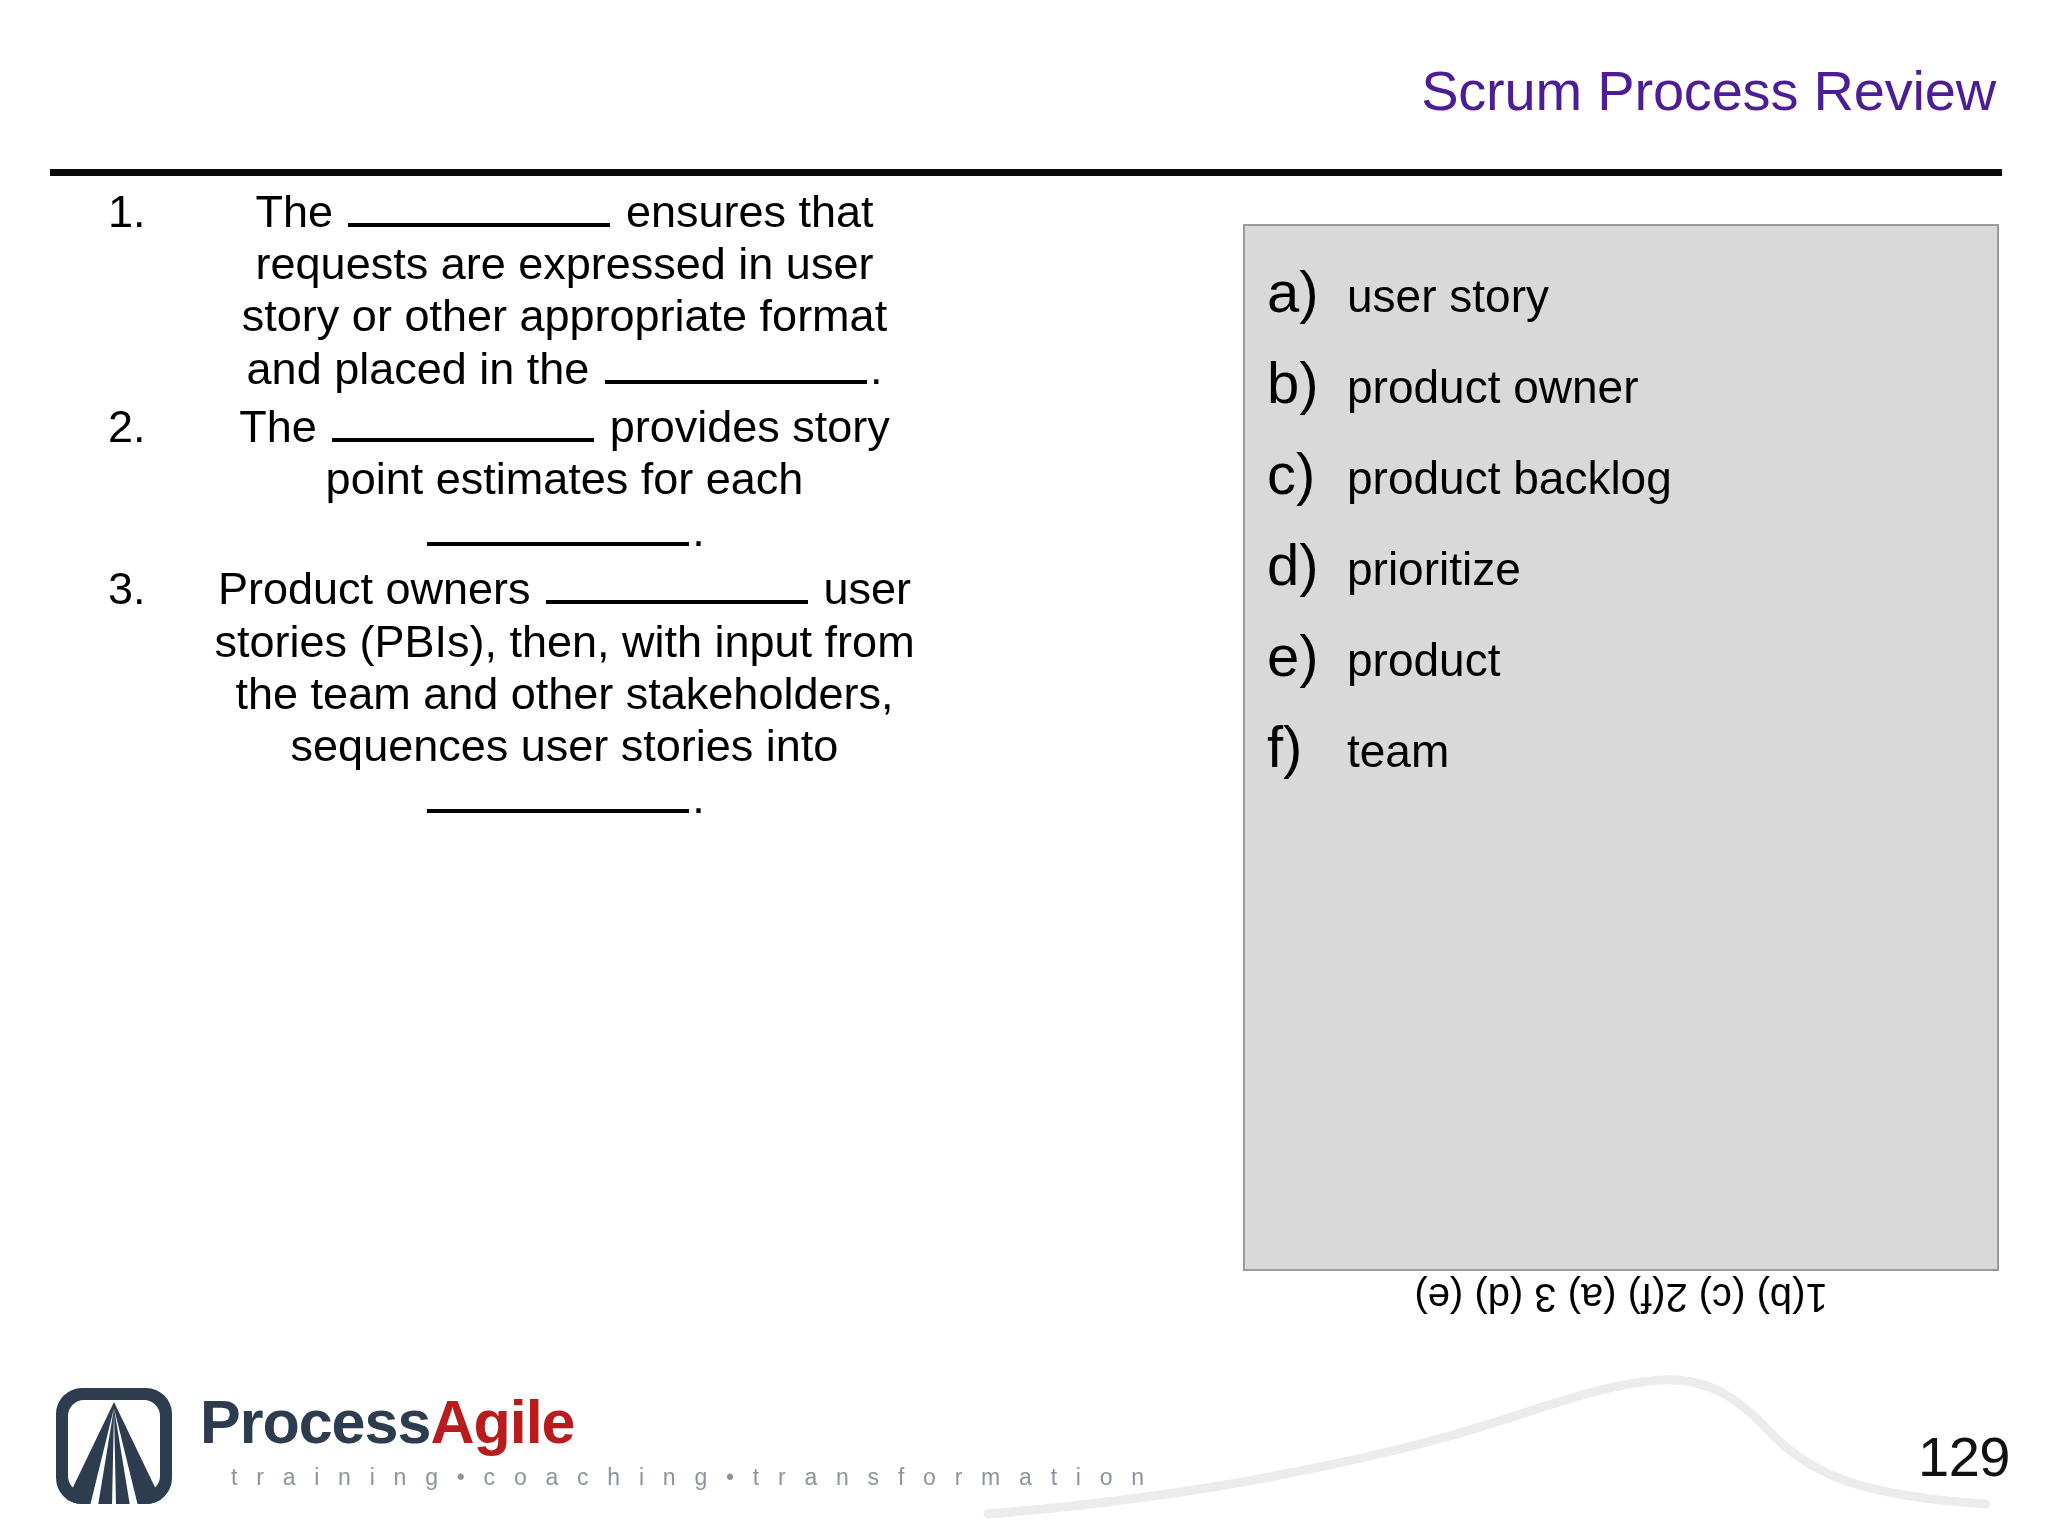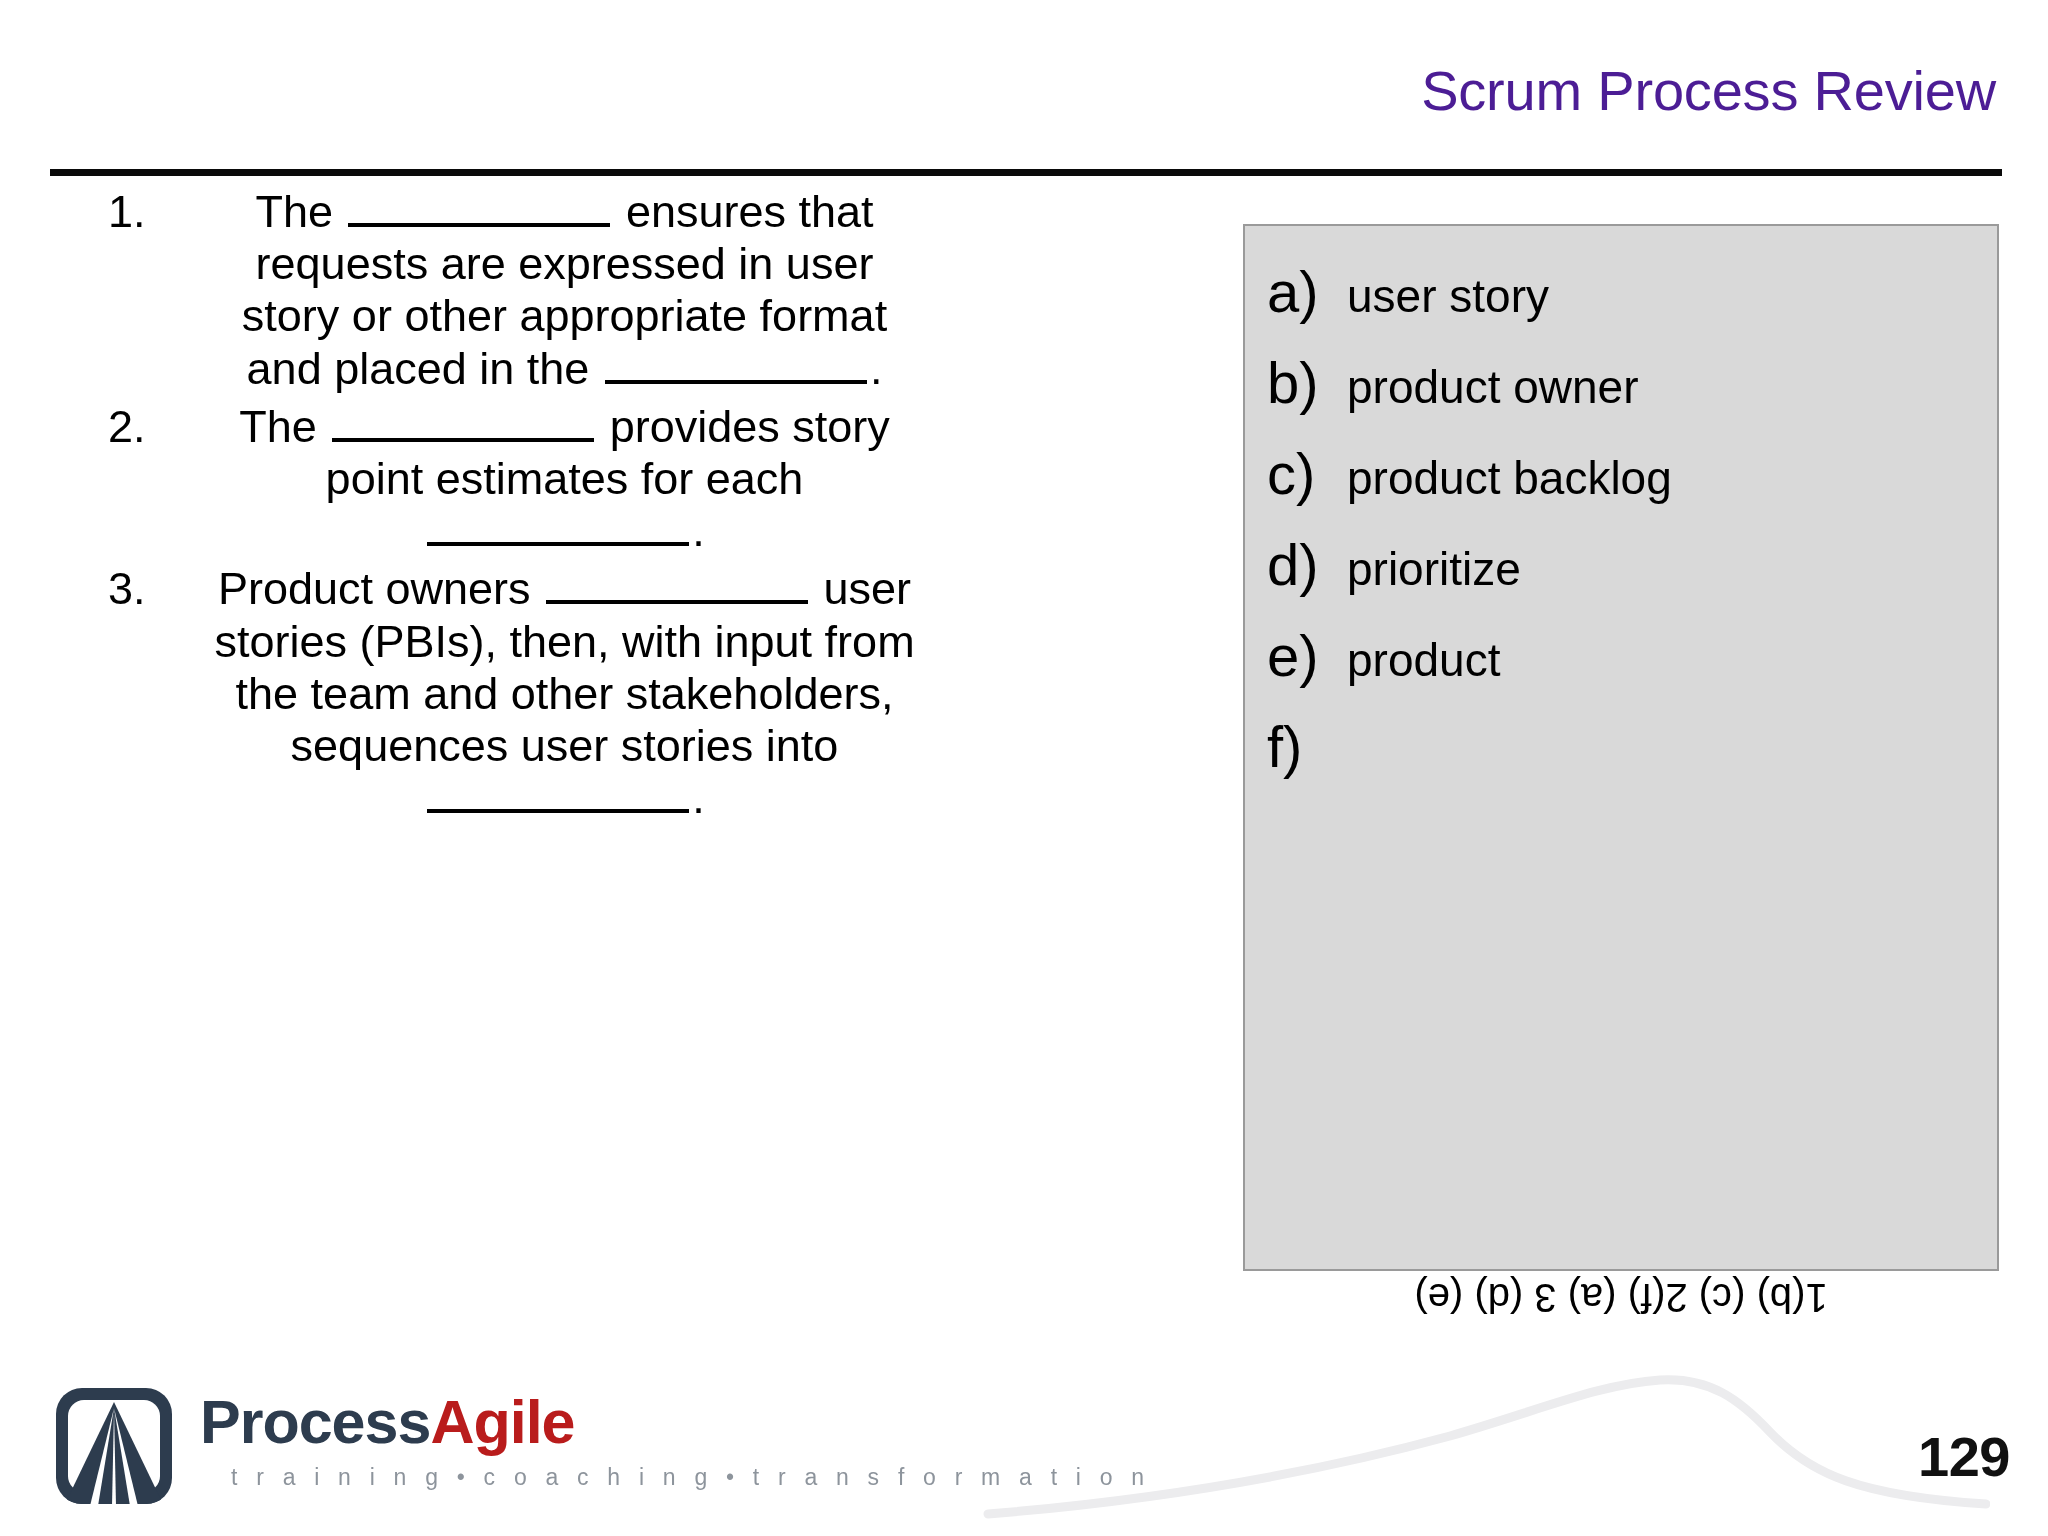--- a/index.html
+++ b/index.html
@@ -160,21 +160,21 @@
     white-space: nowrap;
     margin-left: 31px;
   }
 
   
   #page-number {
     position: absolute;
     right: 38px;
     top: 1424px;
     font-size: 56px;
-    font-weight: bold;
+    font-weight: normal;
     color: #111;
     letter-spacing: -0.5px;
   }
 </style>
 </head>
 <body>
 
 <div id="slide-title">Scrum Process Review</div>
 <div id="title-rule"></div>
 
@@ -209,20 +209,21 @@
     <div class="opt-row">
       <div class="opt-key">d)</div>
       <div class="opt-label">prioritize</div>
     </div>
     <div class="opt-row">
       <div class="opt-key">e)</div>
       <div class="opt-label">product</div>
     </div>
     <div class="opt-row">
       <div class="opt-key">f)</div>
+      <div class="opt-label">team</div>
     </div>
   </div>
 
 <div id="answer-key">1(b) (c) 2(f) (a) 3 (d) (e)</div>
 
 <svg id="swoosh" viewBox="0 0 1010 166" preserveAspectRatio="none">
   <path d="M 8 144 C 180 130 330 104 470 66 C 560 40 620 14 680 10
            C 730 7 760 30 790 62 C 830 104 880 126 1006 134" fill="none" stroke="#ececee" stroke-width="9" stroke-linecap="round"></path>
 </svg>
 

